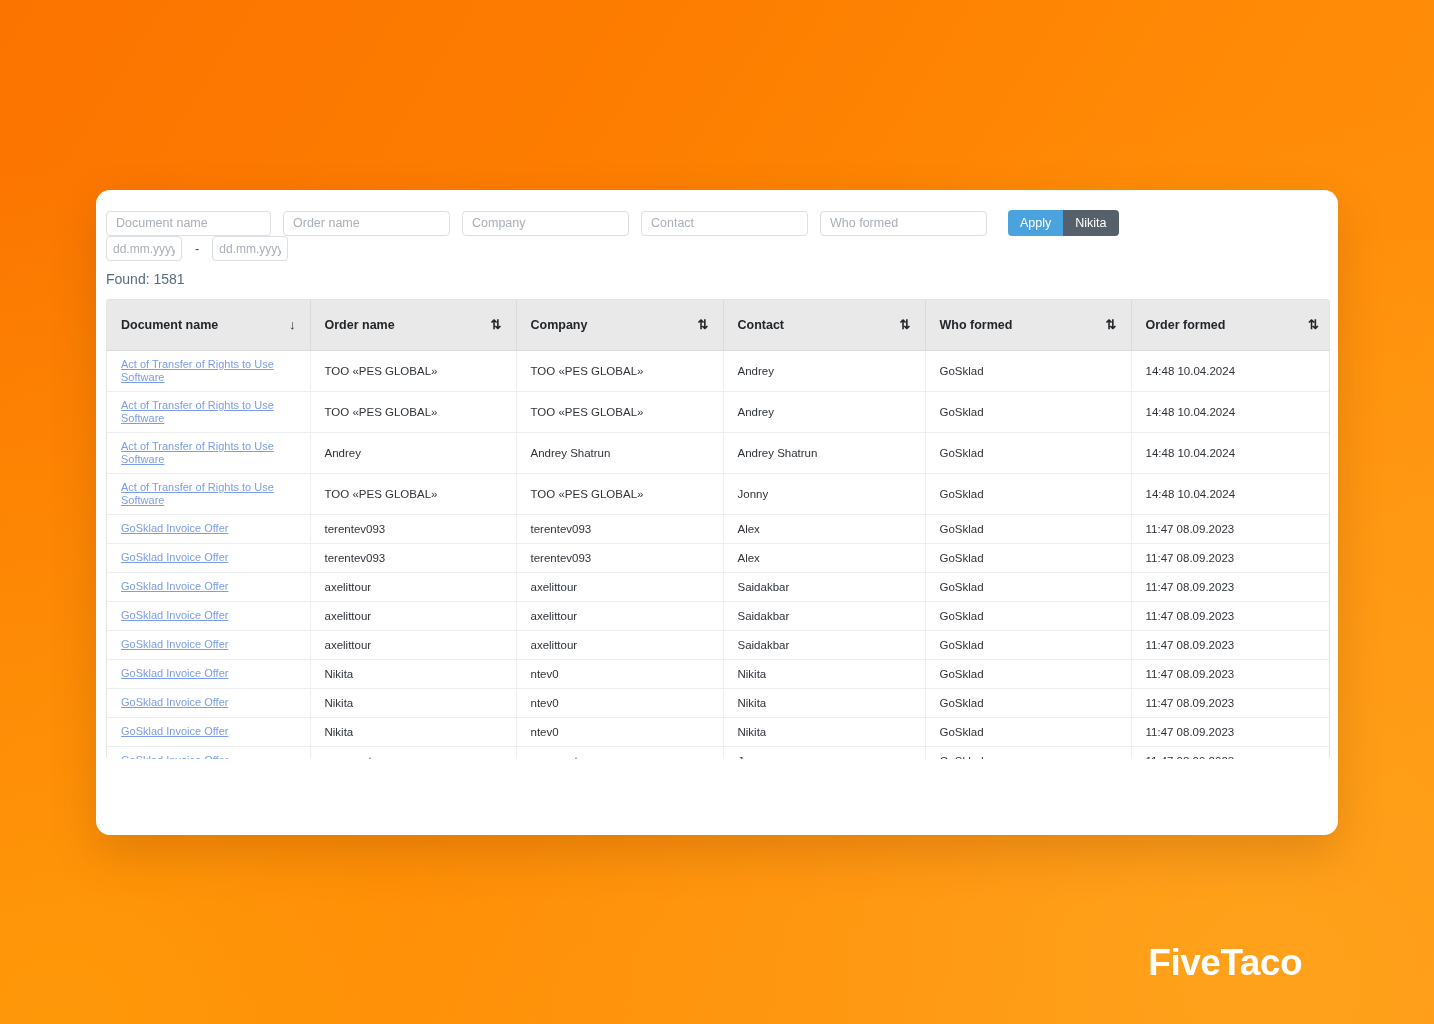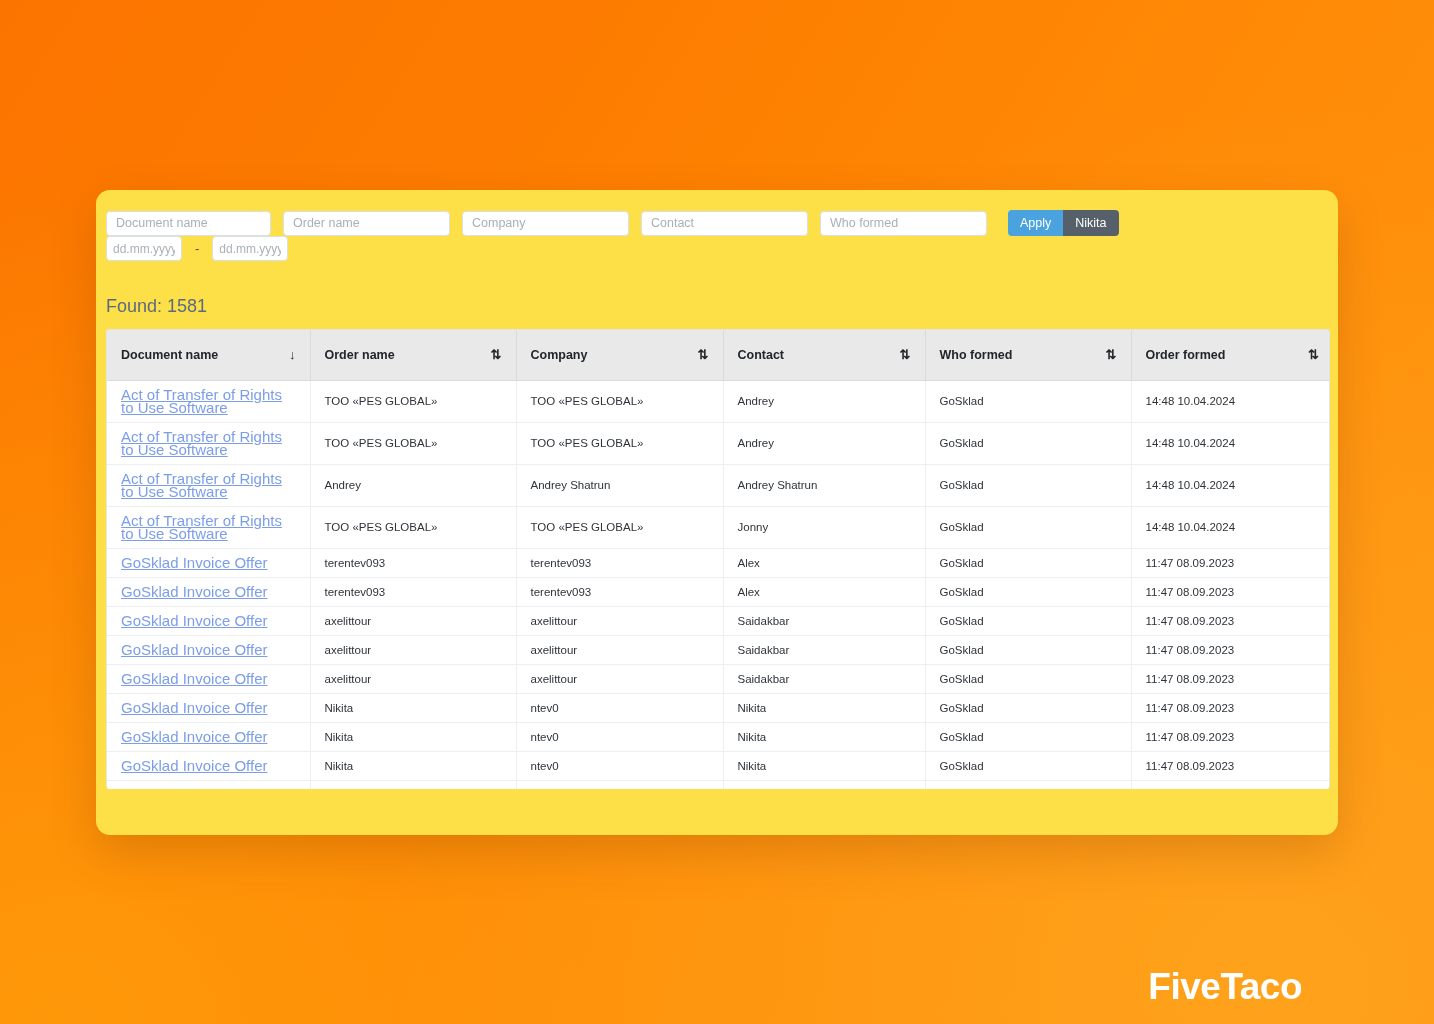--- a/index.html
+++ b/index.html
@@ -24,21 +24,21 @@
       linear-gradient(122deg, #fb7400 0%, #fd7d00 32%, #ff8a06 62%, #ff9410 100%);
   }
 
   
   #app-card {
     position: absolute;
     left: 96px;
     top: 190px;
     width: 1242px;
     height: 645px;
-    background: #fde047;
+    background: #ffffff;
     border-radius: 14px;
     box-shadow: 0 18px 45px rgba(120, 50, 0, 0.22);
     overflow: hidden;
   }
 
   
   .filter-bar {
     padding: 20px 0 0 10px;
   }
   .filter-row {
@@ -88,22 +88,22 @@
     height: 26px;
     padding: 0 12px;
     cursor: pointer;
     color: #ffffff;
     line-height: 26px;
   }
   .btn-apply { background: #4aa3df; }
   .btn-clear { background: #56606b; }
 
   .found-line {
-    margin: 35px 0 12px 10px;
-    font-size: 18px;
+    margin: 10px 0 12px 10px;
+    font-size: 14px;
     color: #5a6b80;
   }
 
   
   .table-wrap {
     margin: 0 8px 0 10px;
     border: 1px solid #e2e4e7;
     border-radius: 3px;
     border-bottom: none;
     overflow: hidden;
@@ -150,41 +150,41 @@
     vertical-align: middle;
     background: #fff;
     height: 29px;
   }
   table.doc-table td:last-child { border-right: none; }
 
   td.doc-cell { padding-top: 6px; padding-bottom: 6px; }
   .doc-link {
     color: #7b9dea;
     text-decoration: underline;
-    font-size: 15px;
+    font-size: 11px;
     line-height: 13px;
     display: inline-block;
     cursor: pointer;
   }
   .tall-row td { height: 35px; }
   .big { font-size: 14.5px; color: #23282e; }
 
   
   col.c1 { width: 203px; }
   col.c2 { width: 206px; }
   col.c3 { width: 207px; }
   col.c4 { width: 202px; }
   col.c5 { width: 206px; }
   col.c6 { width: 202px; }
 
   
   #brand-logo {
     position: absolute;
     right: 132px;
-    bottom: 16px;
+    bottom: 40px;
     color: #ffffff;
     font-size: 37px;
     font-weight: bold;
     letter-spacing: -0.5px;
     font-family: "Liberation Sans", sans-serif;
     margin-top: 16px;
   }
 </style>
 </head>
 <body>

